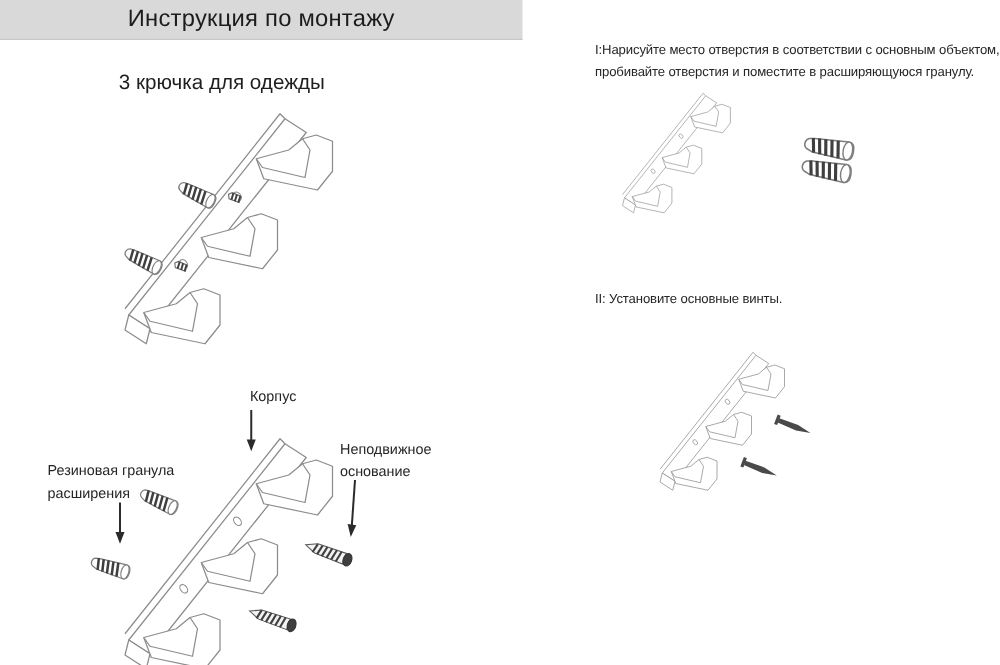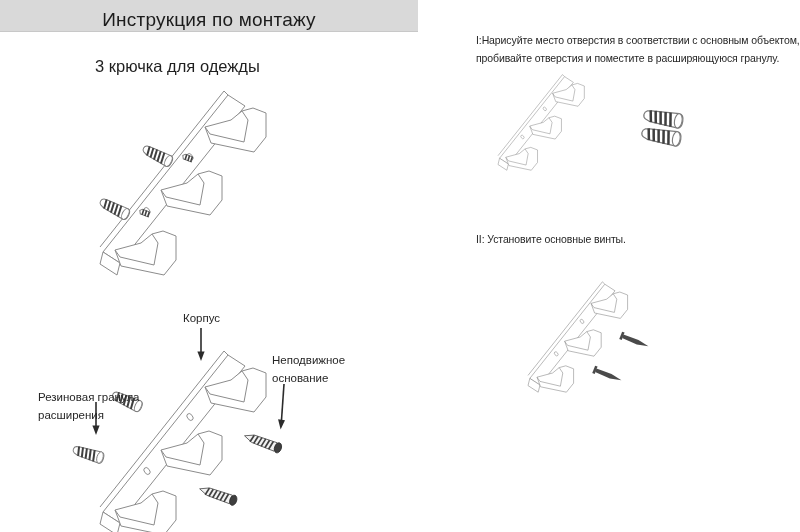--- a/index.html
+++ b/index.html
@@ -3,34 +3,34 @@
 <meta charset="utf-8">
 <style>
   html,body{margin:0;padding:0;background:#ffffff;}
   .stage{
     position:relative;width:800px;height:532px;overflow:hidden;
     background:#ffffff;font-family:"Liberation Sans",sans-serif;color:#262626;
   }
   .header-bar{
     position:absolute;left:0;top:0;width:418px;height:31px;
     background:#d9d9d9;border-bottom:1px solid #c8c8c8;
-    display:flex;align-items:flex-end;justify-content:center;
+    display:flex;align-items:center;justify-content:center;
   }
   .header-title{font-size:19px;color:#1c1c1c;letter-spacing:0.2px;}
   .subtitle{position:absolute;left:95px;top:57px;font-size:16.5px;color:#1f1f1f;text-align:right;}
   .step-text{
     position:absolute;left:476px;width:330px;font-size:10.5px;line-height:18px;
     letter-spacing:-0.1px;color:#262626;white-space:pre-line;
   }
   .step-1{top:31px;}
   .step-2{top:230px;}
   .part-label{position:absolute;font-size:11.5px;line-height:18px;color:#262626;}
-  .label-body{left:183px;top:309px;}
+  .label-body{left:200px;top:309px;}
   .label-fixed-base{left:272px;top:351px;width:92px;}
-  .label-granule{left:38px;top:388px;width:118px;}
+  .label-granule{left:38px;top:368px;width:118px;}
   .diagrams{position:absolute;left:0;top:0;width:800px;height:532px;}
 </style>
 </head>
 <body>
 
 <div class="stage">
 
   <svg class="diagrams" width="800" height="532" viewBox="0 0 800 532" xmlns="http://www.w3.org/2000/svg">
     <defs>
 

